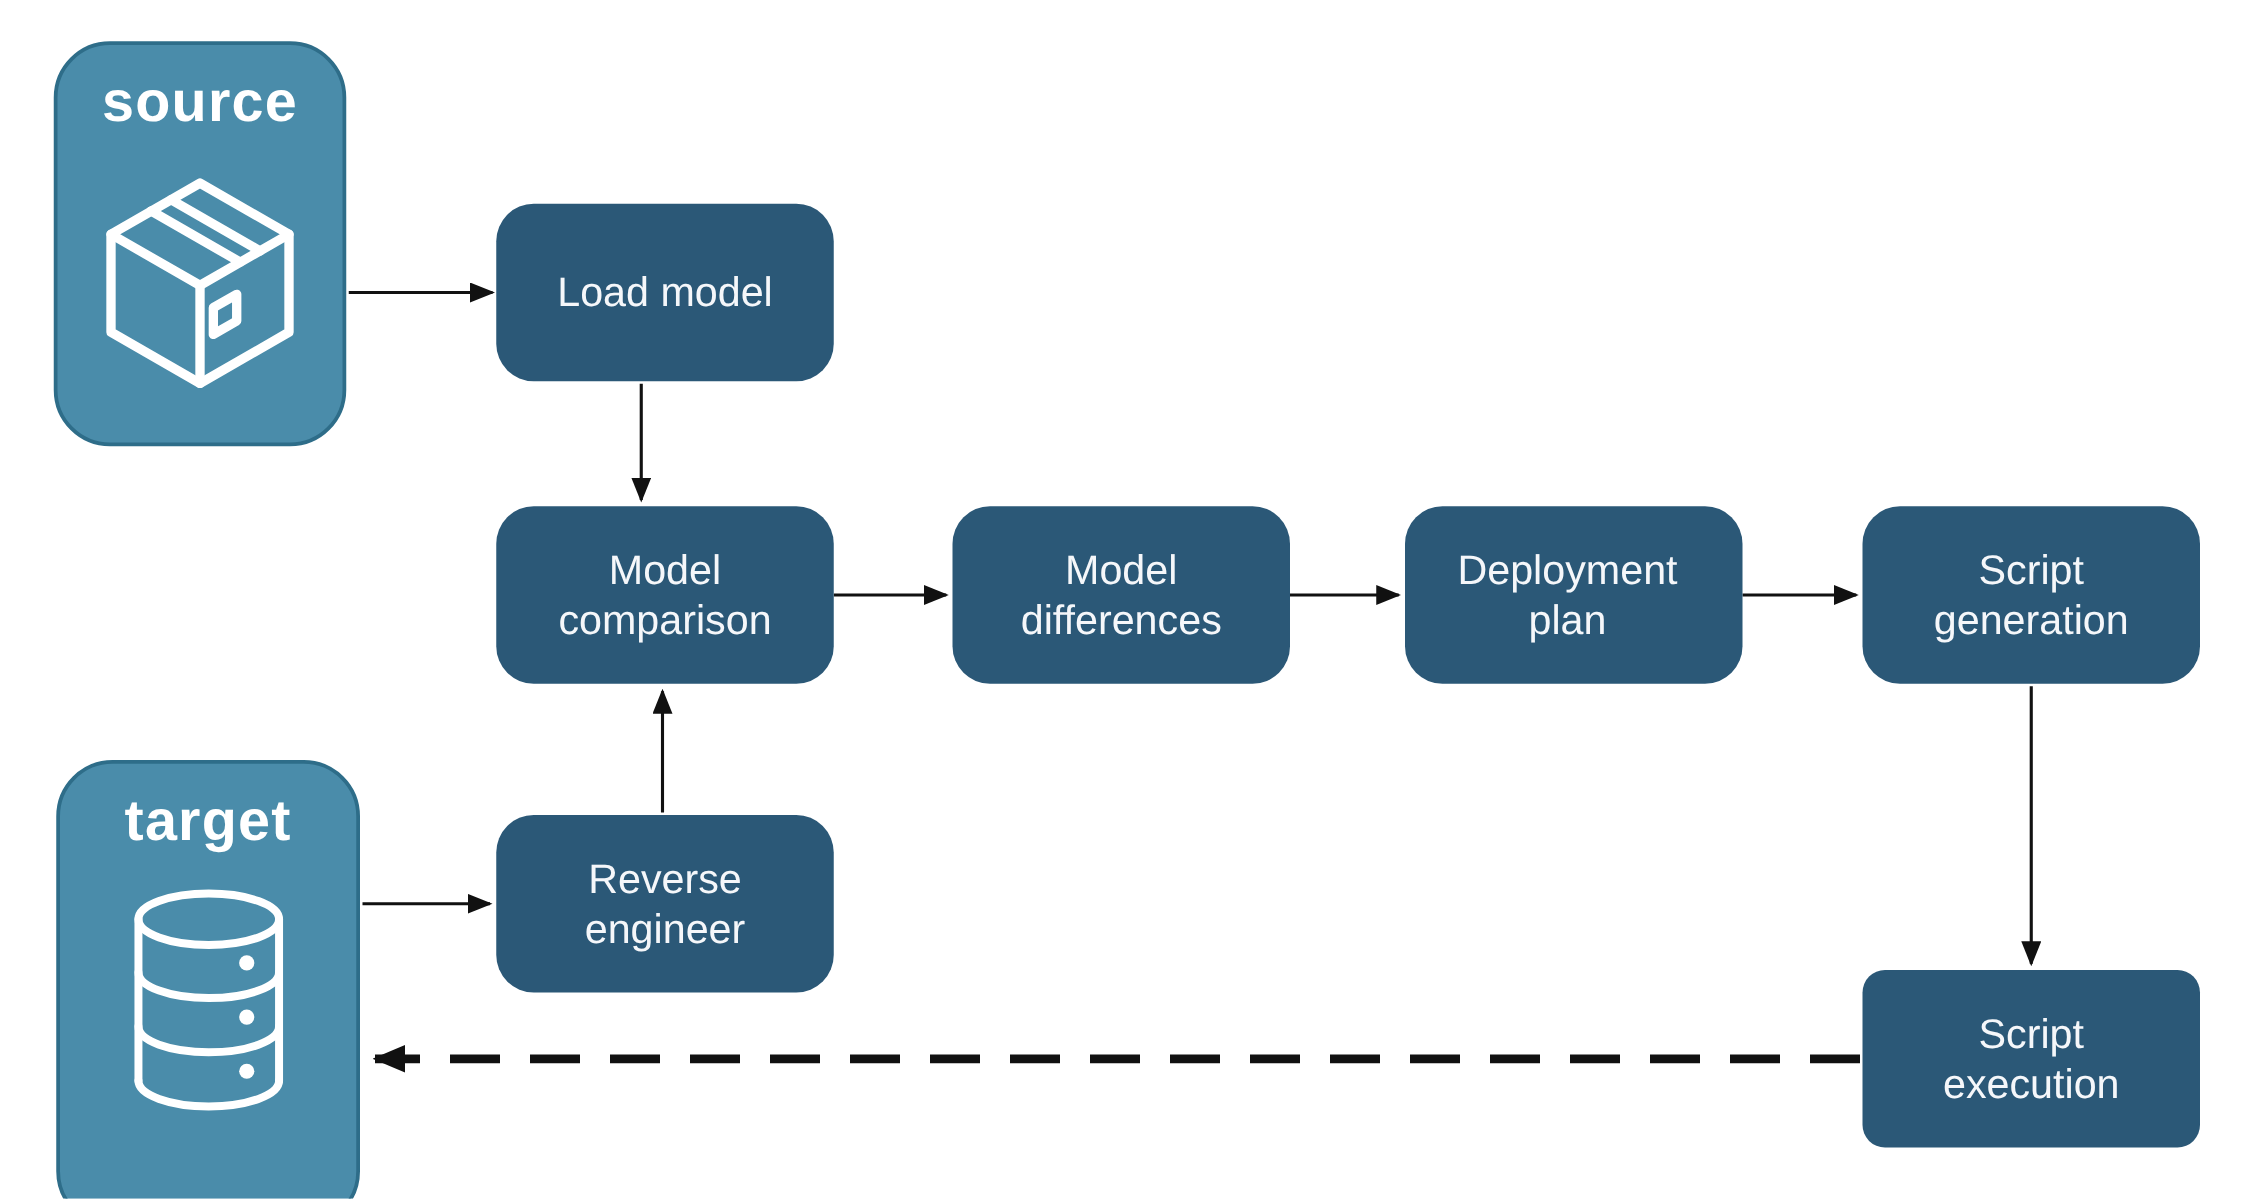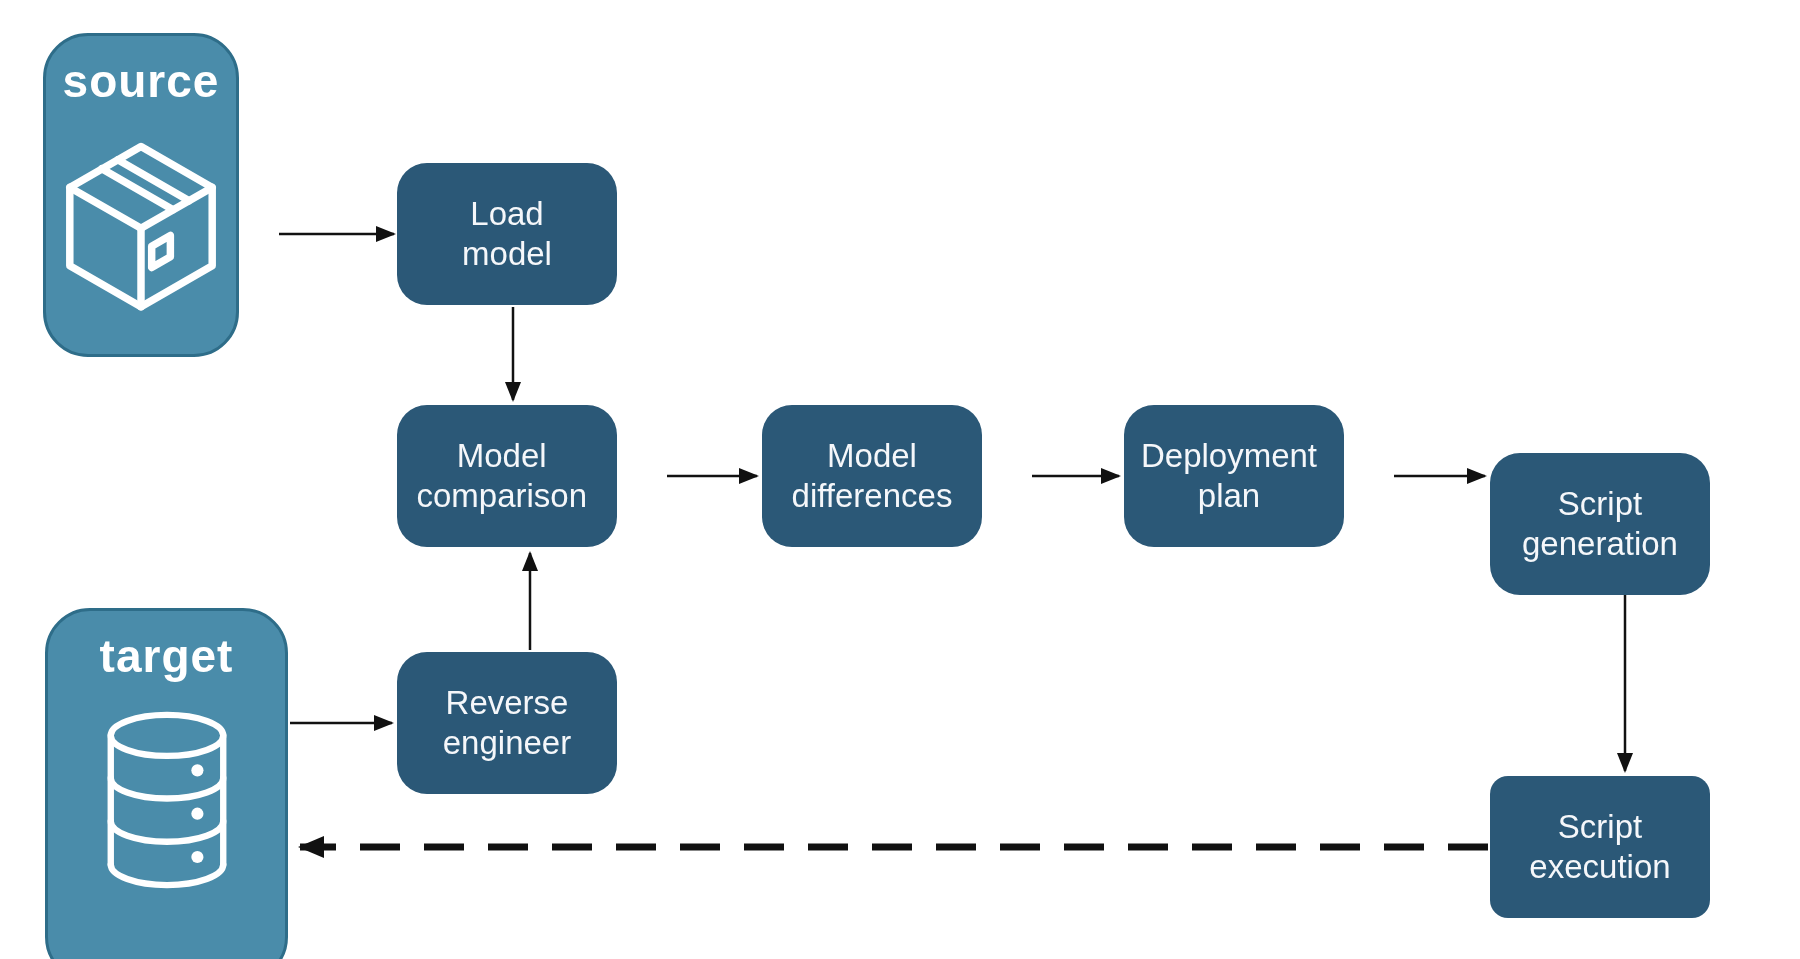--- a/index.html
+++ b/index.html
@@ -11,21 +11,21 @@
     position: relative;
     width: 1800px;
     height: 959px;
     background: #ffffff;
     overflow: hidden;
     font-family: "Liberation Sans", sans-serif;
   }
   
   .step {
     position: absolute;
-    width: 220px;
+    width: 270px;
     height: 142px;
     background: #2b5877;
     border-radius: 30px;
     color: #f5f7fa;
     display: flex;
     align-items: center;
     justify-content: center;
     text-align: center;
     font-size: 33px;
     line-height: 1.22;
@@ -83,21 +83,21 @@
     <line x1="513" y1="307" x2="513" y2="400" stroke="#111111" stroke-width="2.5" marker-end="url(#ah)"></line>
     <line x1="667" y1="476" x2="757" y2="476" stroke="#111111" stroke-width="2.5" marker-end="url(#ah)"></line>
     <line x1="1032" y1="476" x2="1119" y2="476" stroke="#111111" stroke-width="2.5" marker-end="url(#ah)"></line>
     <line x1="1394" y1="476" x2="1485" y2="476" stroke="#111111" stroke-width="2.5" marker-end="url(#ah)"></line>
     <line x1="1625" y1="549" x2="1625" y2="771" stroke="#111111" stroke-width="2.5" marker-end="url(#ah)"></line>
     <line x1="290" y1="723" x2="392" y2="723" stroke="#111111" stroke-width="2.5" marker-end="url(#ah)"></line>
     <line x1="530" y1="650" x2="530" y2="553" stroke="#111111" stroke-width="2.5" marker-end="url(#ah)"></line>
     <line x1="1488" y1="847" x2="300" y2="847" stroke="#111111" stroke-width="7" stroke-dasharray="40 24" marker-end="url(#ahBig)"></line>
   </svg>
 
-  <div class="endpoint" style="left:43px; top:33px; width:196px; height:324px;">
+  <div class="endpoint" style="left:43px; top:33px; width:234px; height:324px;">
     <div class="endpoint-title">source</div>
     <span class="icon-box-wrap">
       <svg class="endpoint-icon" width="178" height="178" viewBox="0 0 100 100" fill="none" stroke="#ffffff" stroke-width="4.2" stroke-linejoin="round" stroke-linecap="round">
         <path d="M50 7 L90 30 L90 74 L50 97 L10 74 L10 30 Z"></path>
         <path d="M10 30 L50 53 L90 30"></path>
         <path d="M50 53 L50 97"></path>
         <path d="M28 19.5 L68 42.5"></path>
         <path d="M37 14.5 L77 37.5"></path>
         <path d="M56 63 L66.5 57 L66.5 69 L56 75 Z"></path>
       </svg>
@@ -130,21 +130,21 @@
   </div>
 
   <div class="step" style="left:762px; top:405px;">
     <span>Model differences</span>
   </div>
 
   <div class="step" style="left:1124px; top:405px;padding-left:20px;">
     <span>Deployment plan</span>
   </div>
 
-  <div class="step" style="left:1490px; top:405px;margin-top:48px;">
+  <div class="step" style="left:1490px; top:405px;">
     <span>Script generation</span>
   </div>
 
   <div class="step" style="left:397px; top:652px;text-align:center;">
     <span>Reverse engineer</span>
   </div>
 
   <div class="step" style="left:1490px; top:776px;border-radius:18px;">
     <span>Script execution</span>
   </div>

